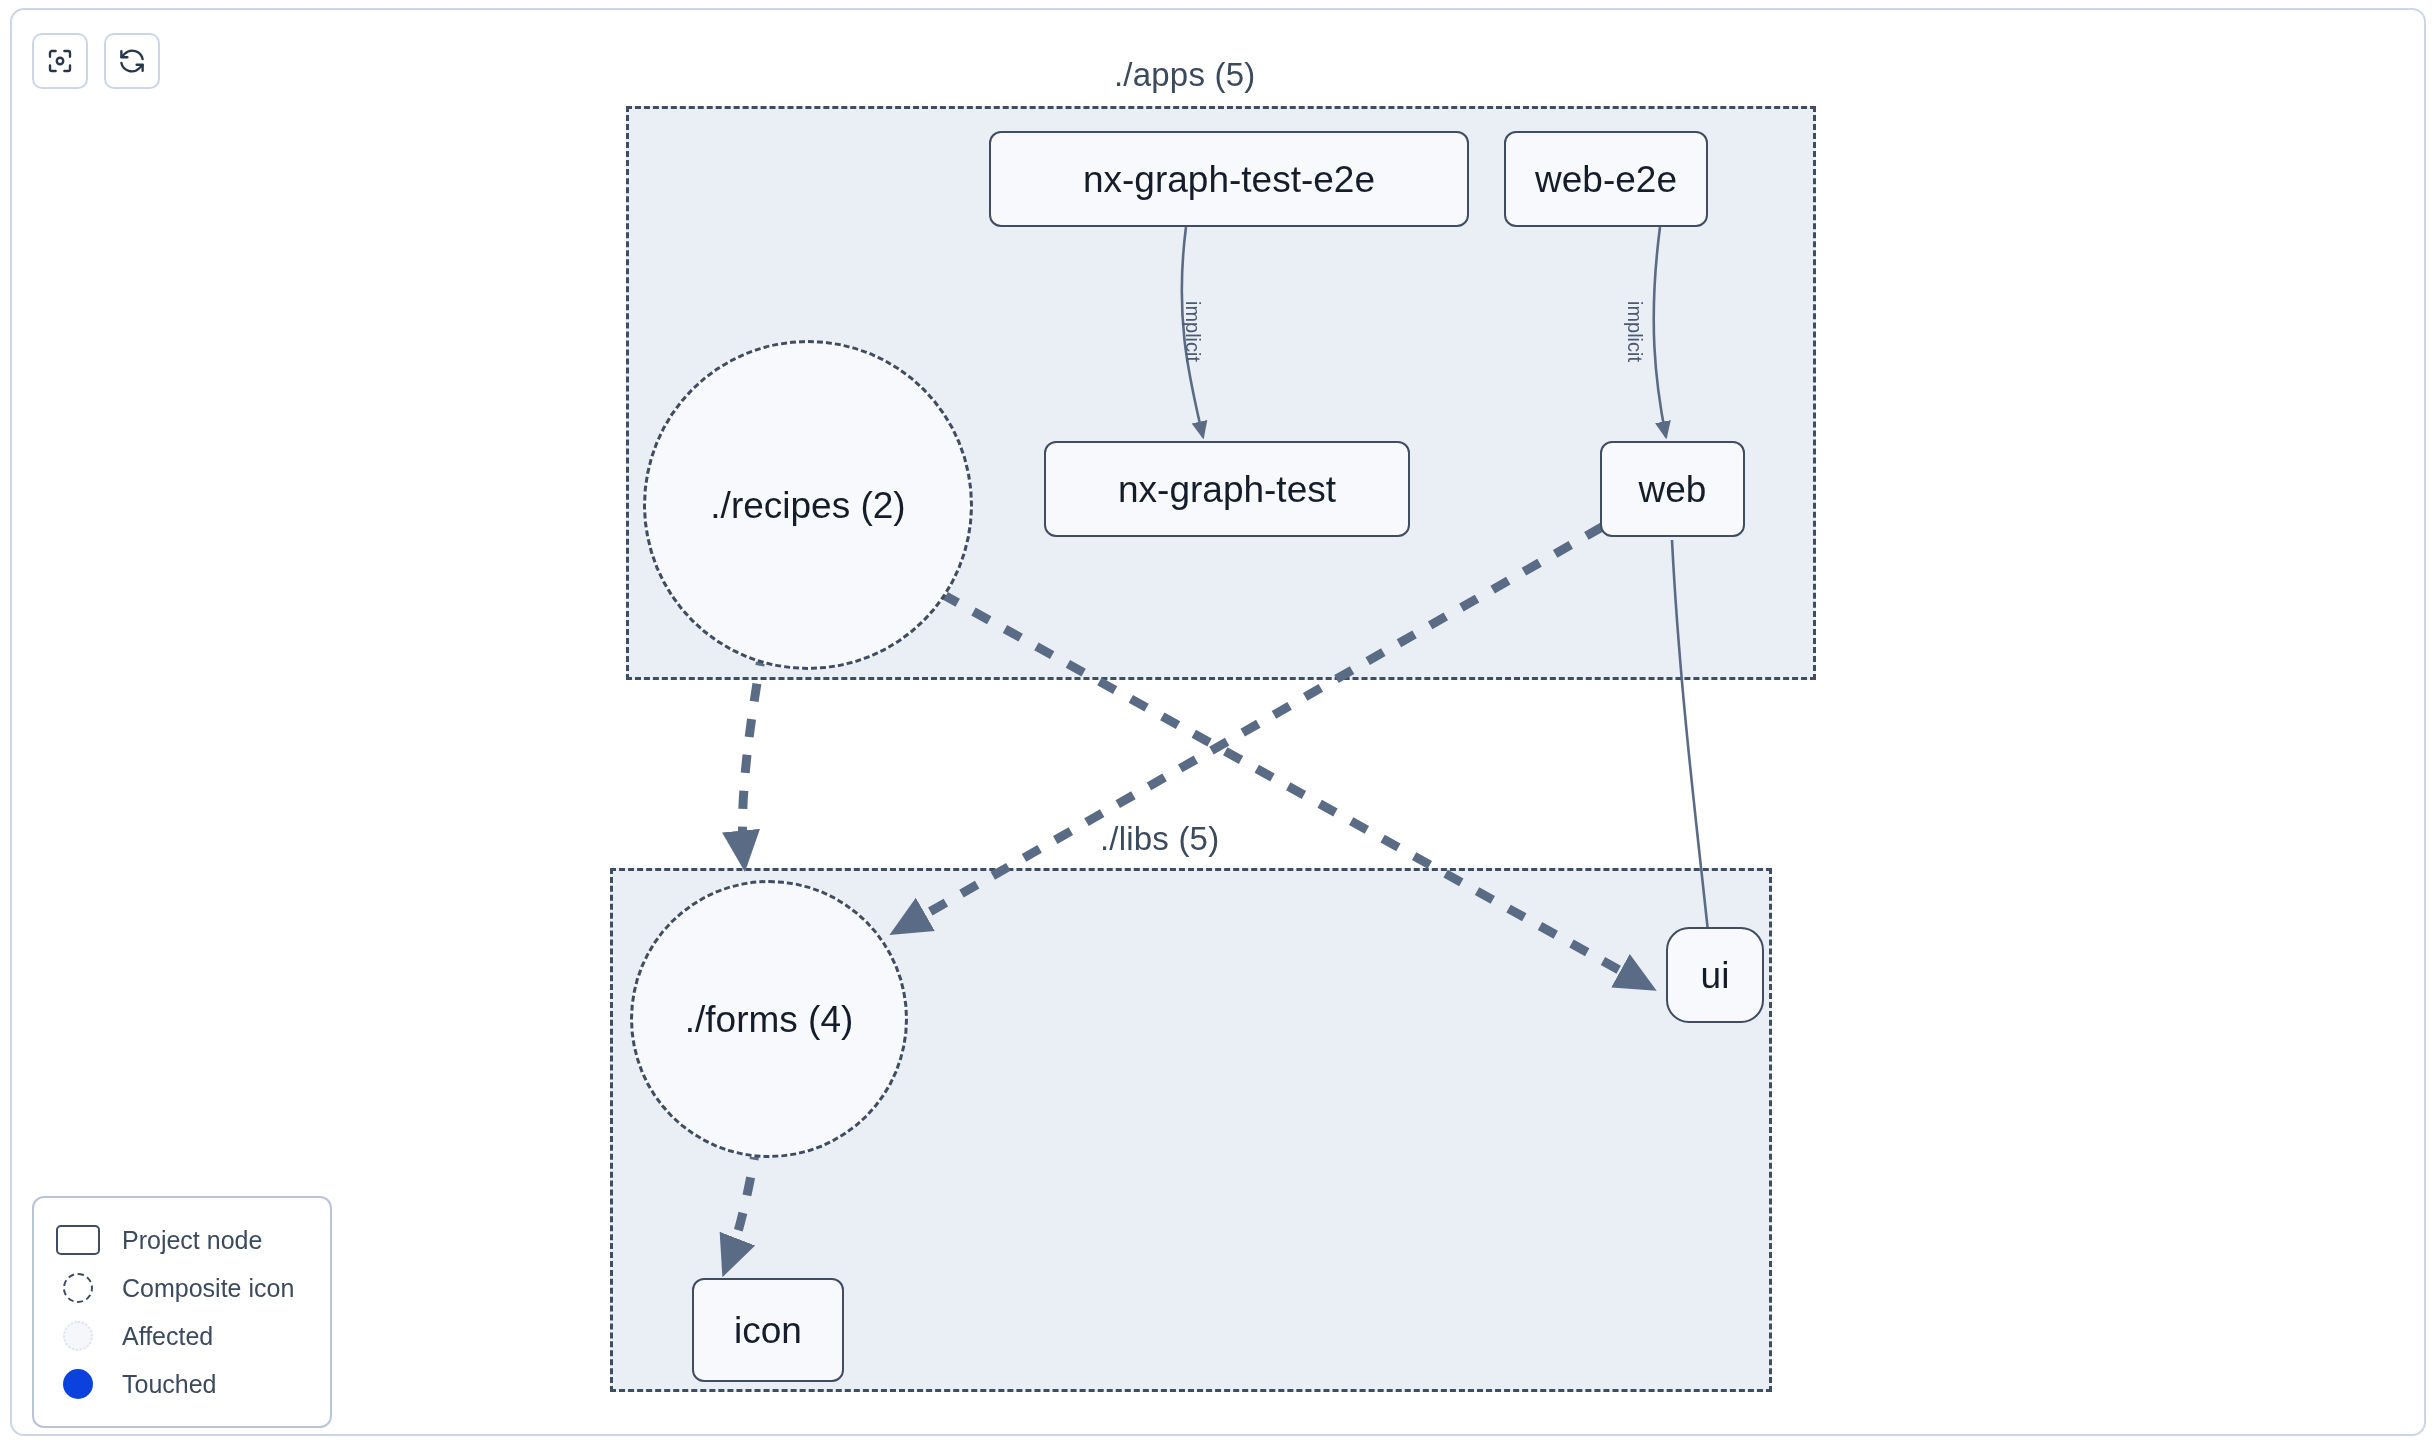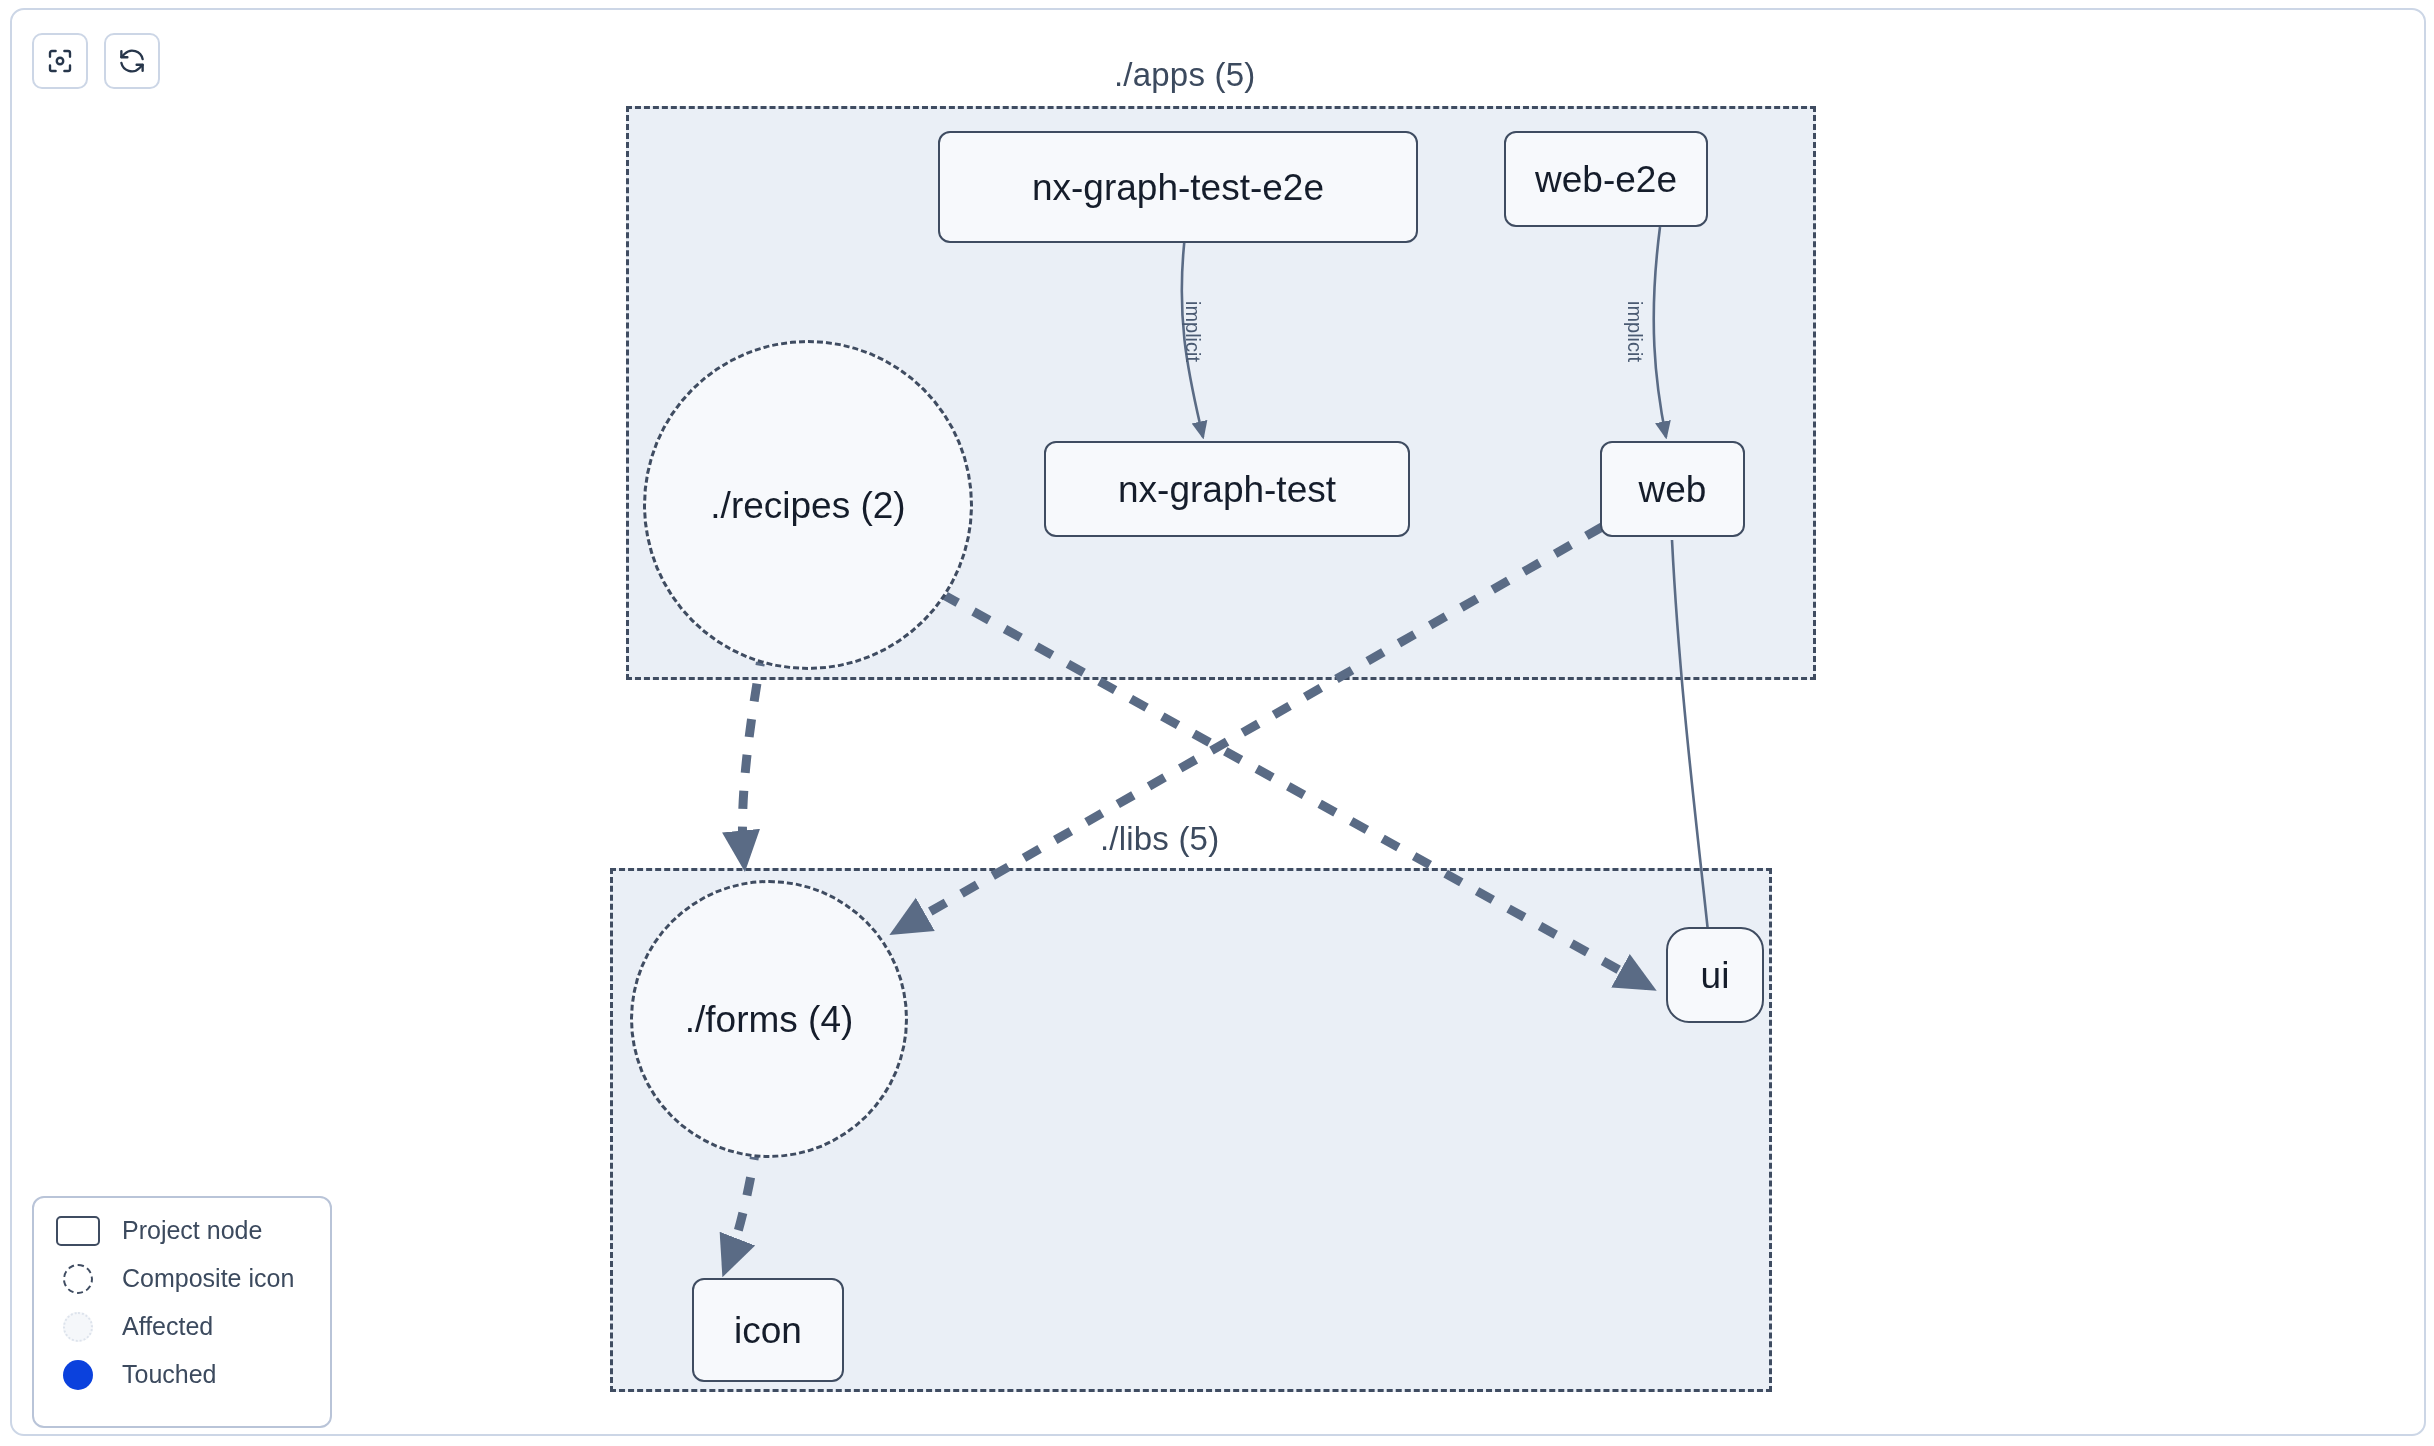--- a/index.html
+++ b/index.html
@@ -148,21 +148,21 @@
     width: 300px;
     border: 2px solid #b9c4d8;
     border-radius: 12px;
     background: #ffffff;
     padding: 18px 22px;
     box-sizing: border-box;
     z-index: 50;
   }
   .legend-row {
     display: flex;
-    align-items: flex-start;
+    align-items: center;
     height: 48px;
     gap: 22px;
   }
   .legend-swatch {
     width: 44px;
     height: 30px;
     flex: 0 0 44px;
     display: flex;
     align-items: center;
     justify-content: center;
@@ -262,21 +262,21 @@
 
       <path d="M 1602 527 L 898 930" fill="none" stroke="#5a6b85" stroke-width="9" stroke-dasharray="18 18" marker-end="url(#arrow-thick)"></path>
 
       <path d="M 757 1142 C 745 1215 733 1250 726 1268" fill="none" stroke="#5a6b85" stroke-width="9" stroke-dasharray="18 18" marker-end="url(#arrow-thick)"></path>
     </svg>
 
     <div class="edge-label" style="left:1152px; top:320px; width:80px; text-align:center;">implicit</div>
 
     <div class="edge-label" style="left:1594px; top:320px; width:80px; text-align:center;">implicit</div>
 
-    <div class="node" style="left:938px; top:131px; width:480px; height:112px;">
+    <div class="node" style="left:989px; top:131px; width:480px; height:96px;">
       <span class="node-label">nx-graph-test-e2e</span>
     </div>
 
     <div class="node" style="left:1504px; top:131px; width:204px; height:96px;">
       <span class="node-label">web-e2e</span>
     </div>
 
     <div class="composite" style="left:643px; top:340px; width:330px; height:330px;">
       <span class="node-label">./recipes (2)</span>
     </div>

